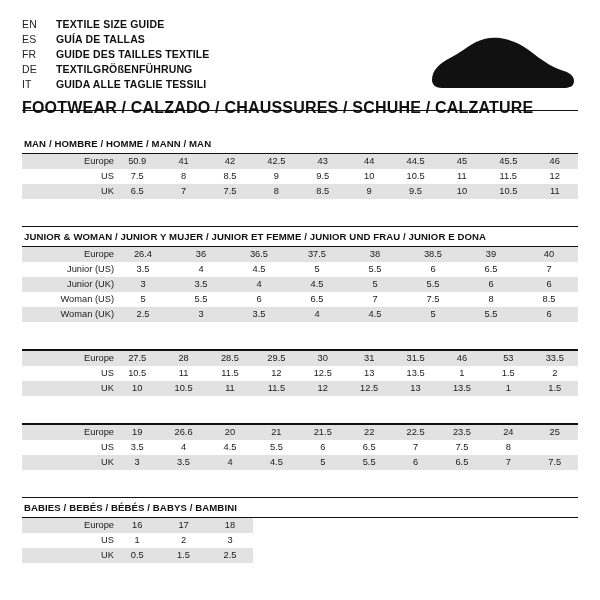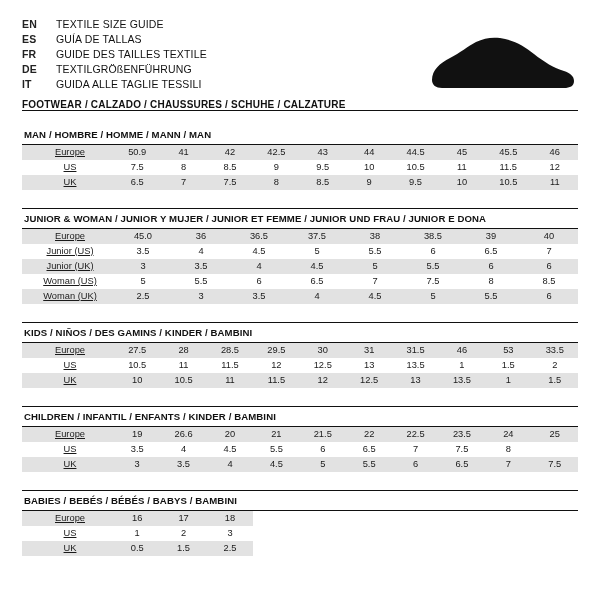--- a/index.html
+++ b/index.html
@@ -32,48 +32,48 @@
     font-size: 10.5px;
     letter-spacing: .2px;
   }
   .lang-table td {
     padding: 0 0 3px 0;
     vertical-align: top;
     white-space: nowrap;
   }
   .lang-code {
     width: 34px;
+    font-weight: normal;
+    color: #222;
+  }
+  .lang-title {
     font-weight: bold;
-    color: #222;
-  }
-  .lang-title {
-    font-weight: normal;
     color: #111;
     letter-spacing: .15px;
   }
 
   .shoe {
     position: absolute;
     right: 2px;
     top: 18px;
     width: 180px;
     height: 66px;
   }
 
   .footwear-line {
-    font-size: 10px;
+    font-size: 16px;
     font-weight: bold;
     letter-spacing: .2px;
     margin-top: 6px;
     color: #111;
   }
 
   
   .section {
-    margin-top: 18px;
+    margin-top: 27px;
   }
   .section-title {
     font-size: 9.6px;
     font-weight: bold;
     color: #111;
     padding: 0 0 4px 2px;
     letter-spacing: .1px;
   }
   table.sizes {
     border-collapse: collapse;
@@ -83,24 +83,23 @@
   }
   table.sizes td {
     height: 15px;
     line-height: 15px;
     padding: 0;
     text-align: center;
     color: #1a1a1a;
     white-space: nowrap;
   }
   table.sizes td.rowlabel {
-    text-align: center;
+    text-align: right;
     padding-left: 4px;
     width: 88px;
-    text-decoration: underline;
   }
   tr.shade td {
     background: #e2e2e2;
   }
   tr.plain td {
     background: #ffffff;
   }
   .divider {
     height: 1px;
     background: #111;
@@ -201,21 +200,21 @@
   </div>
 
   <div class="section">
     <div class="divider"></div>
     <div class="section-title" style="padding-top:4px;">JUNIOR &amp; WOMAN / JUNIOR Y MUJER / JUNIOR ET FEMME / JUNIOR UND FRAU / JUNIOR E DONA</div>
     <div class="divider"></div>
     <table class="sizes">
       <tbody>
         <tr class="shade">
           <td class="rowlabel">Europe</td>
-          <td>45.0</td>
+          <td>26.4</td>
           <td>36</td>
           <td>36.5</td>
           <td>37.5</td>
           <td>38</td>
           <td>38.5</td>
           <td>39</td>
           <td>40</td>
         </tr>
         <tr class="plain">
           <td class="rowlabel">Junior (US)</td>
@@ -260,21 +259,20 @@
           <td>5</td>
           <td>5.5</td>
           <td>6</td>
         </tr>
       </tbody>
     </table>
   </div>
 
   <div class="section">
     <div class="divider"></div>
-    <div class="section-title" style="padding-top:4px;">KIDS / NIÑOS / DES GAMINS / KINDER / BAMBINI</div>
     <div class="divider"></div>
     <table class="sizes">
       <tbody>
         <tr class="shade">
           <td class="rowlabel">Europe</td>
           <td>27.5</td>
           <td>28</td>
           <td>28.5</td>
           <td>29.5</td>
           <td>30</td>
@@ -309,21 +307,20 @@
           <td>13.5</td>
           <td>1</td>
           <td>1.5</td>
         </tr>
       </tbody>
     </table>
   </div>
 
   <div class="section">
     <div class="divider"></div>
-    <div class="section-title" style="padding-top:4px;">CHILDREN / INFANTIL / ENFANTS / KINDER / BAMBINI</div>
     <div class="divider"></div>
     <table class="sizes">
       <tbody>
         <tr class="shade">
           <td class="rowlabel">Europe</td>
           <td>19</td>
           <td>26.6</td>
           <td>20</td>
           <td>21</td>
           <td>21.5</td>

